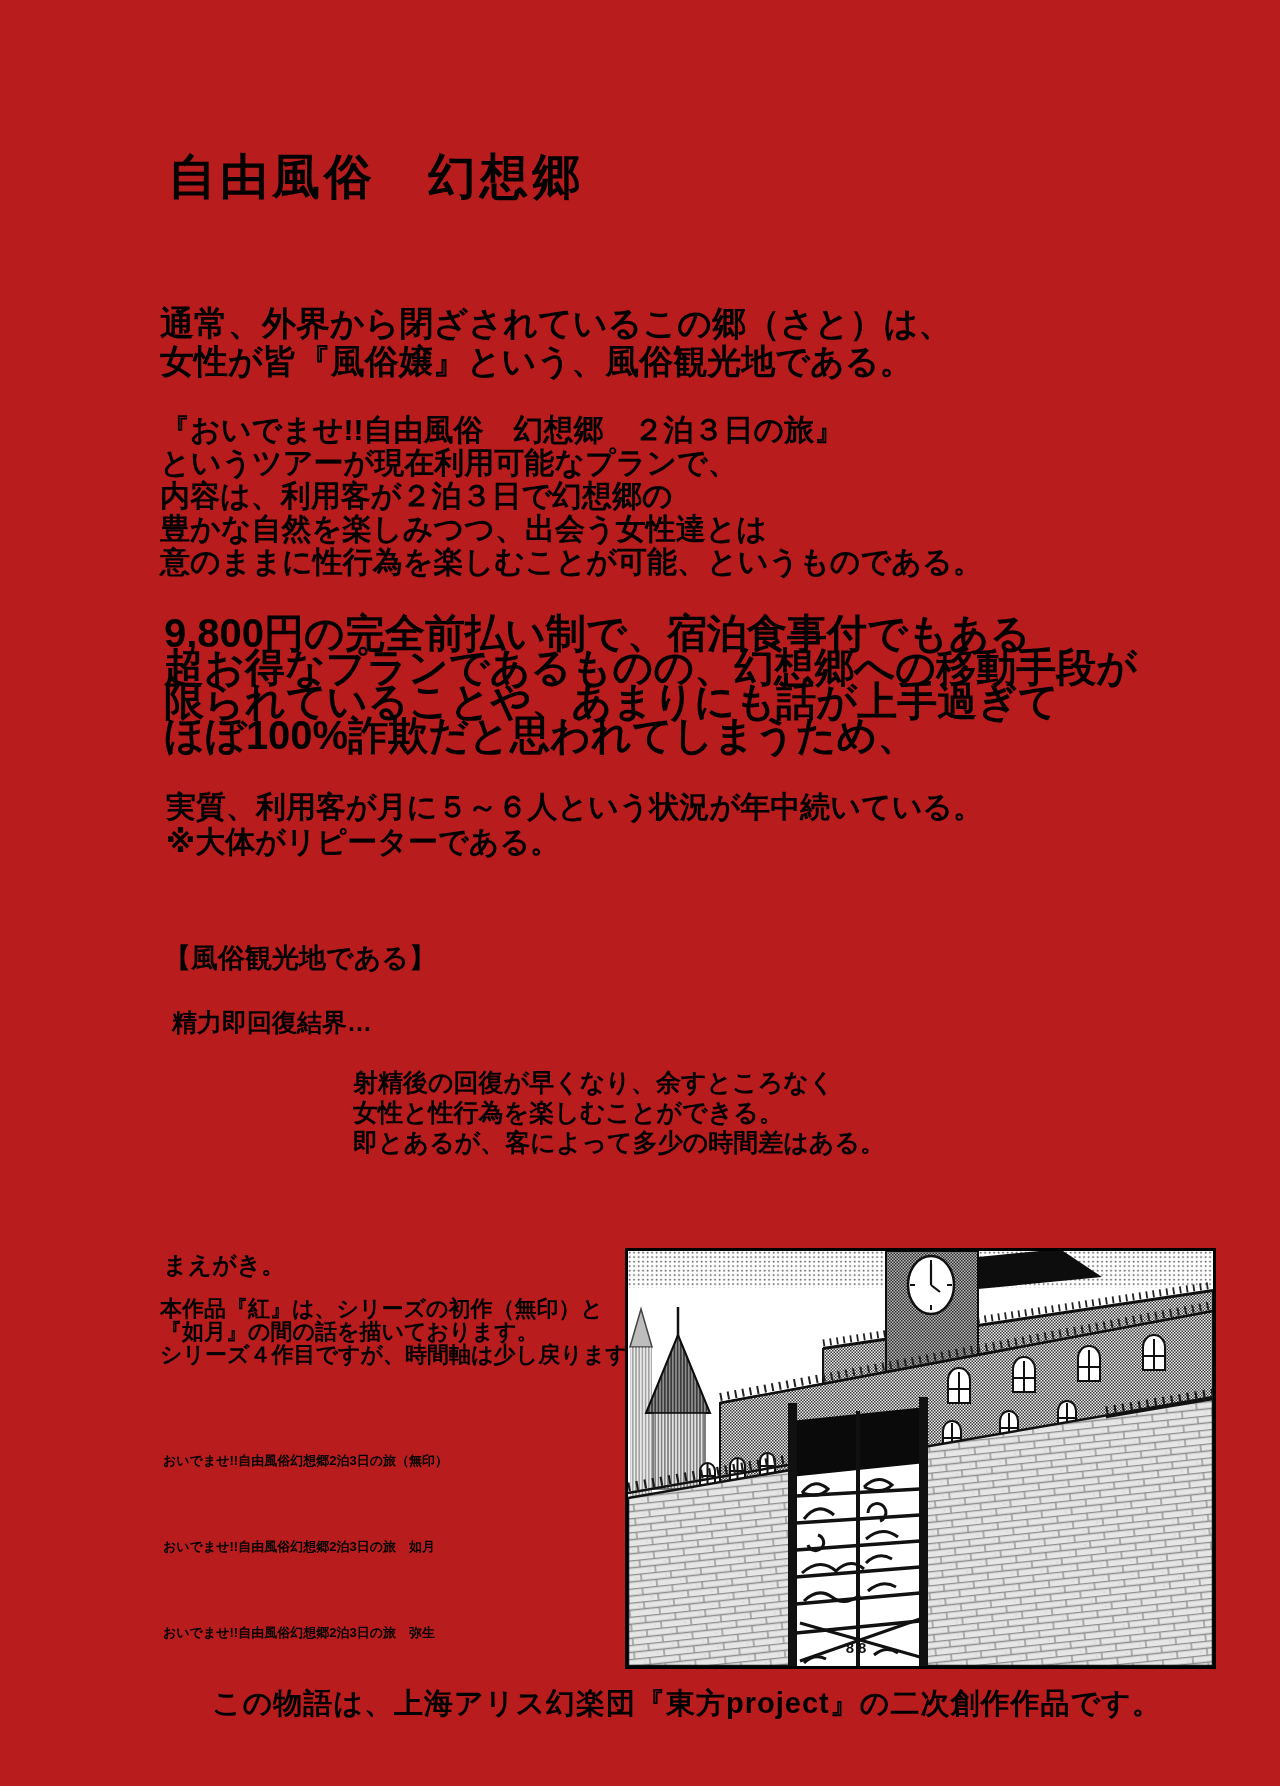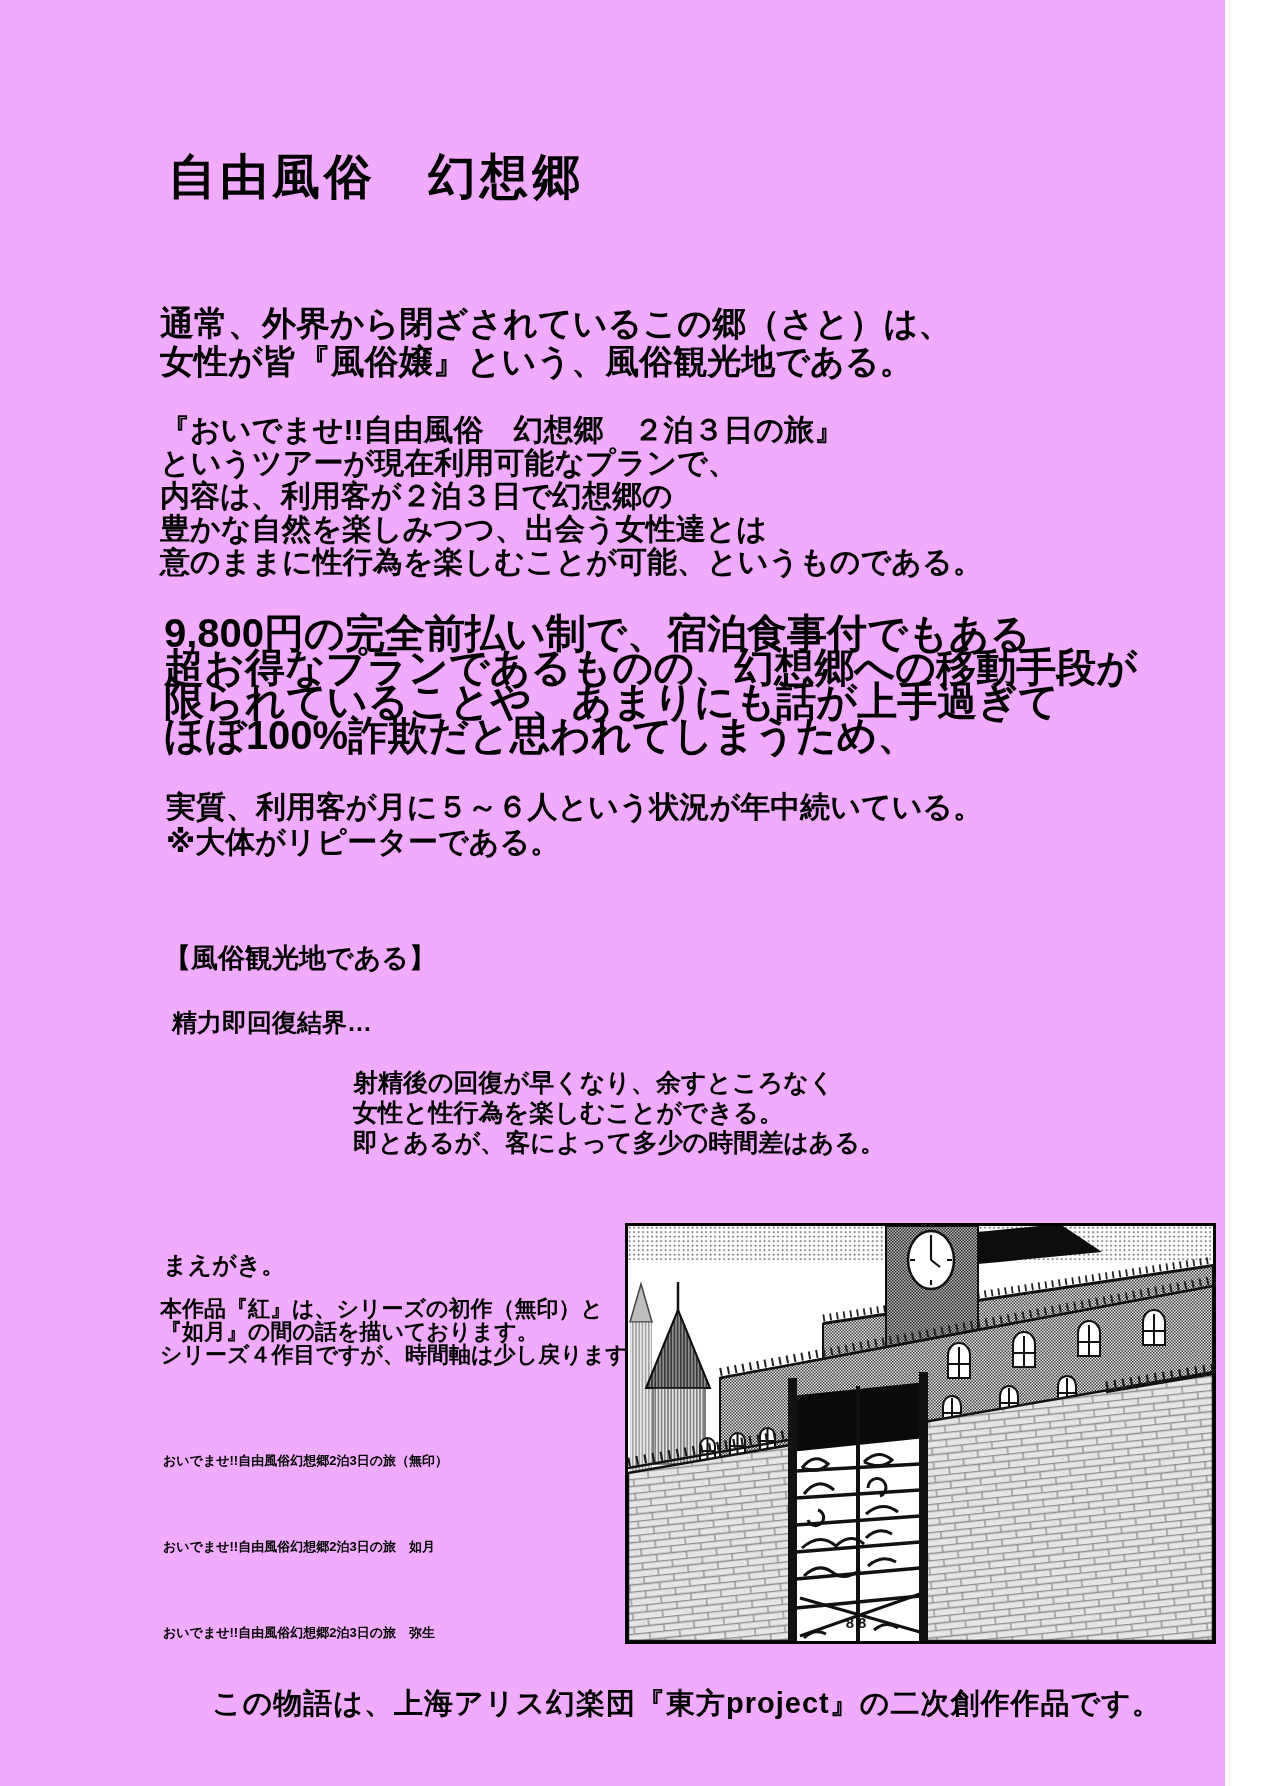--- a/index.html
+++ b/index.html
@@ -1,36 +1,36 @@
 <!DOCTYPE html>
 <html><head>
 <meta charset="utf-8">
 <style>
   html,body{margin:0;padding:0;background:#ffffff;}
   .page{
-    position:relative;width:1188px;height:1786px;background:#f0abfc;overflow:hidden;
-    font-family:"Liberation Sans","DejaVu Sans",sans-serif;color:#000;padding-left:37px;
+    position:relative;width:1280px;height:1786px;background:#b91c1c;overflow:hidden;
+    font-family:"Liberation Sans","DejaVu Sans",sans-serif;color:#000;
   }
   .jp{font-weight:bold;white-space:pre-line;}
   .abs{position:absolute;}
   .title{left:168px;top:150px;font-size:48px;line-height:54px;letter-spacing:4px;}
   .p1{left:160px;top:304px;font-size:34px;line-height:38px;}
   .p2{left:160px;top:413px;font-size:30px;line-height:33px;}
   .p3{left:164px;top:616px;font-size:40px;line-height:34px;}
   .p4{left:160px;top:789px;font-size:30px;line-height:35px;margin-left:6px;}
   .opt-head{left:164px;top:943px;font-size:27px;line-height:31px;}
   .option{left:172px;top:1007px;font-size:25px;line-height:30px;}
   .option .term{position:absolute;left:0;top:0;}
   .option .desc{margin-left:181px;}
   .preface-head{left:163px;top:1253px;font-family:"Liberation Serif","DejaVu Serif",serif;font-weight:bold;font-size:24px;line-height:24px;}
   .preface-body{left:160px;top:1297px;font-family:"Liberation Serif","DejaVu Serif",serif;font-weight:bold;font-size:22px;line-height:23px;white-space:pre-line;}
   .series{left:163px;top:1396px;font-size:13px;line-height:43px;}
   .footer{left:212px;top:1686px;font-size:29px;line-height:34px;letter-spacing:1px;}
   .illus{
-    left:625px;top:1223px;width:585px;height:415px;border:3px solid #000;background:#fff;box-sizing:content-box;text-align:right;
+    left:625px;top:1248px;width:585px;height:415px;border:3px solid #000;background:#fff;box-sizing:content-box;text-align:right;
   }
   .illus svg{display:block;}
 </style>
 </head>
 <body>
 
 <div class="page">
 
   <div class="abs jp title">自由風俗　幻想郷</div>
 

